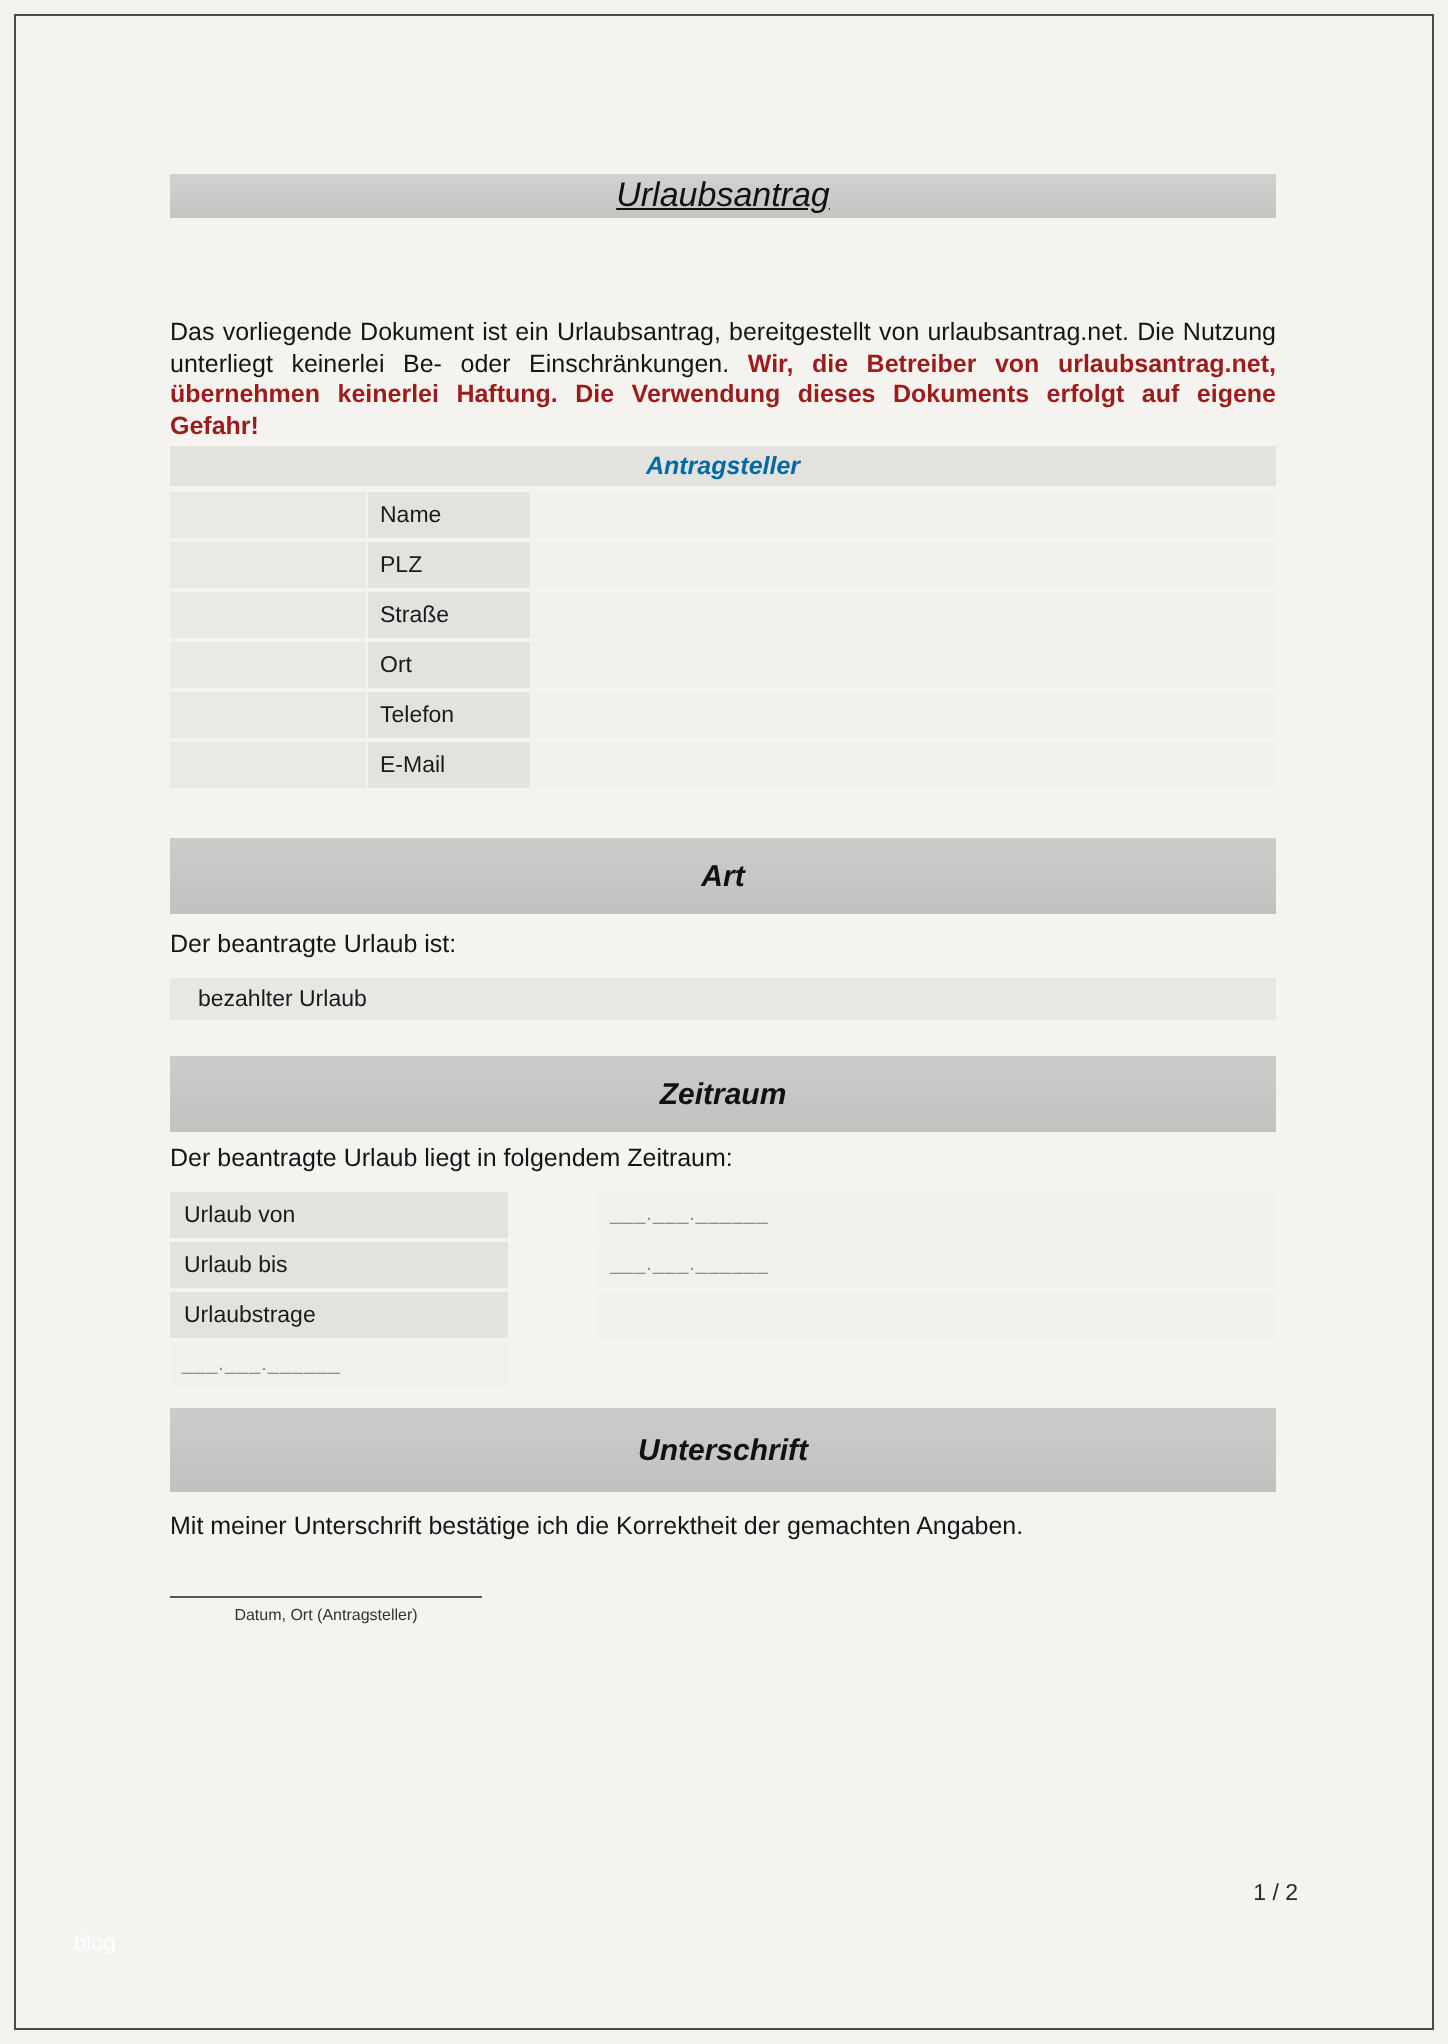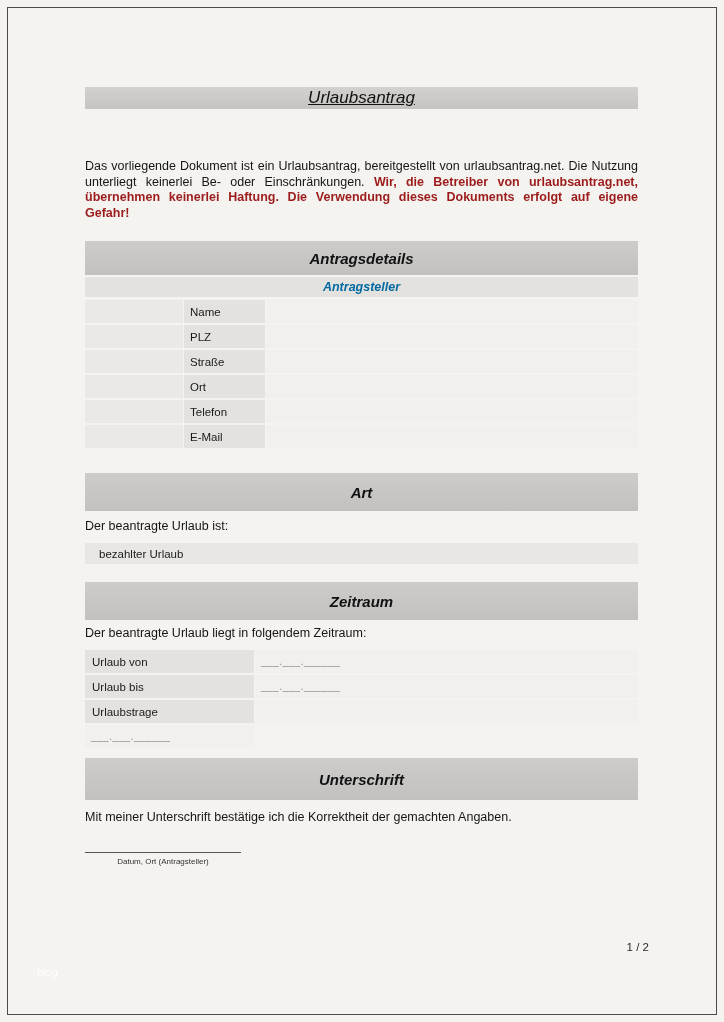--- a/index.html
+++ b/index.html
@@ -66,21 +66,21 @@
   .lead-text{margin-top:8px;font-size:12.5px;color:#151515;}
 
   .options{margin-top:10px;}
   .option-row{
     height:21px;margin-bottom:2px;background:var(--option-row);
     display:flex;align-items:center;padding-left:14px;font-size:11.5px;color:#1a1a1a;
   }
 
   .zeit-lead{margin-top:6px;font-size:12.5px;color:#151515;}
   .zeit-table{margin-top:10px;}
-  .z-row{display:grid;grid-template-columns:170px 1fr;height:23px;margin-bottom:2px;}
+  .z-row{display:grid;grid-template-columns:170px 1fr;height:23px;margin-bottom:2px;gap:44px;}
   .z-label{
     background:var(--cell-label);border-right:1px solid var(--page-bg);
     font-size:11.5px;display:flex;align-items:center;padding-left:7px;color:#1a1a1a;
   }
   .z-value{
     background:var(--cell-value);display:flex;align-items:center;padding-left:6px;
     font-size:10px;color:#8c8c8c;letter-spacing:.5px;
   }
 
   .confirm{margin-top:10px;font-size:12.5px;color:#151515;}
@@ -97,21 +97,20 @@
 
 <div class="sheet">
   <div class="frame"></div>
 
   <div class="content">
 
     <div class="title-bar">Urlaubsantrag</div>
 
     <p class="intro"><span>Das vorliegende Dokument ist ein Urlaubsantrag, bereitgestellt von urlaubsantrag.net. Die Nutzung unterliegt keinerlei Be- oder Einschränkungen.</span> <span class="warn">Wir, die Betreiber von urlaubsantrag.net, übernehmen keinerlei Haftung. Die Verwendung dieses Dokuments erfolgt auf eigene Gefahr!</span></p>
 
-    <div class="section-bar bar-details">Antragsdetails</div>
     <div class="subheader">Antragsteller</div>
 
     <div class="details-table">
       <div class="d-row">
         <div class="d-gutter"></div>
         <div class="d-label">Name</div>
         <div class="d-value"></div>
       </div>
       <div class="d-row">
         <div class="d-gutter"></div>

